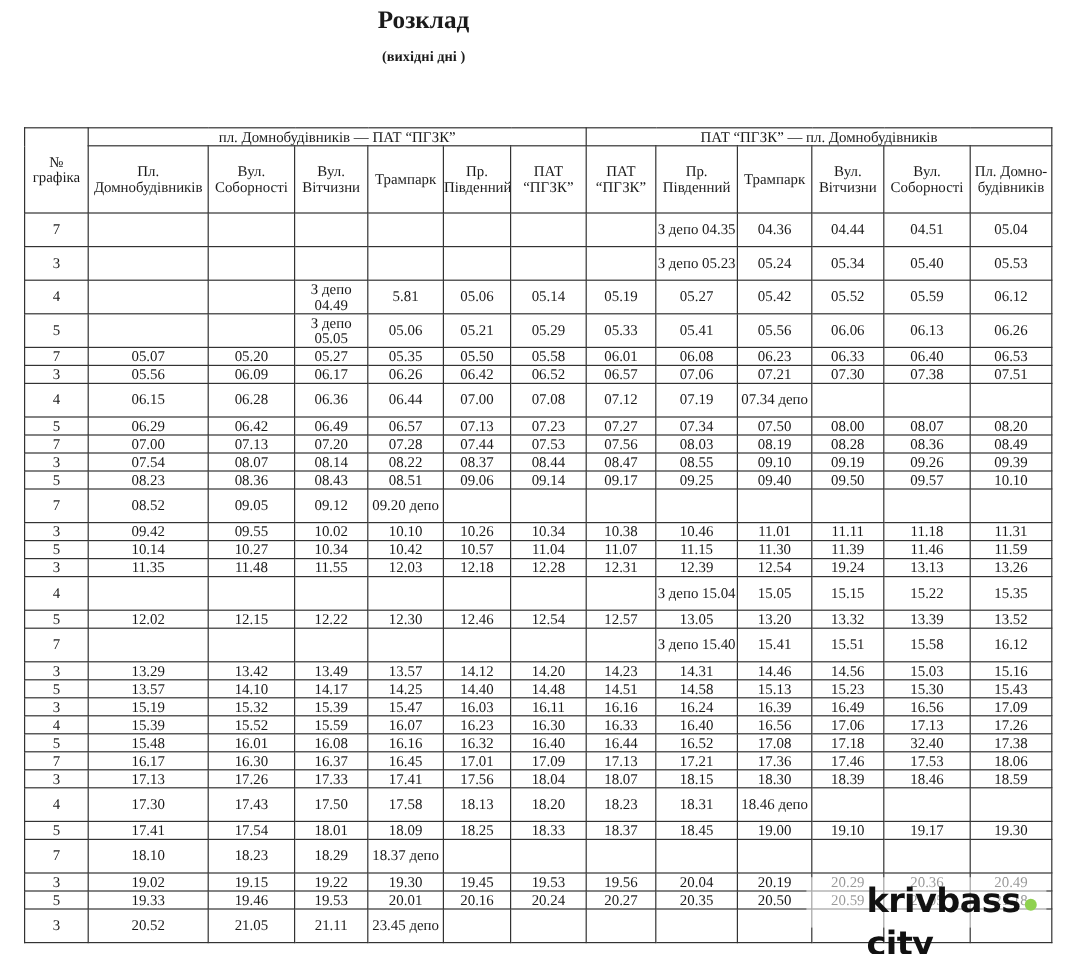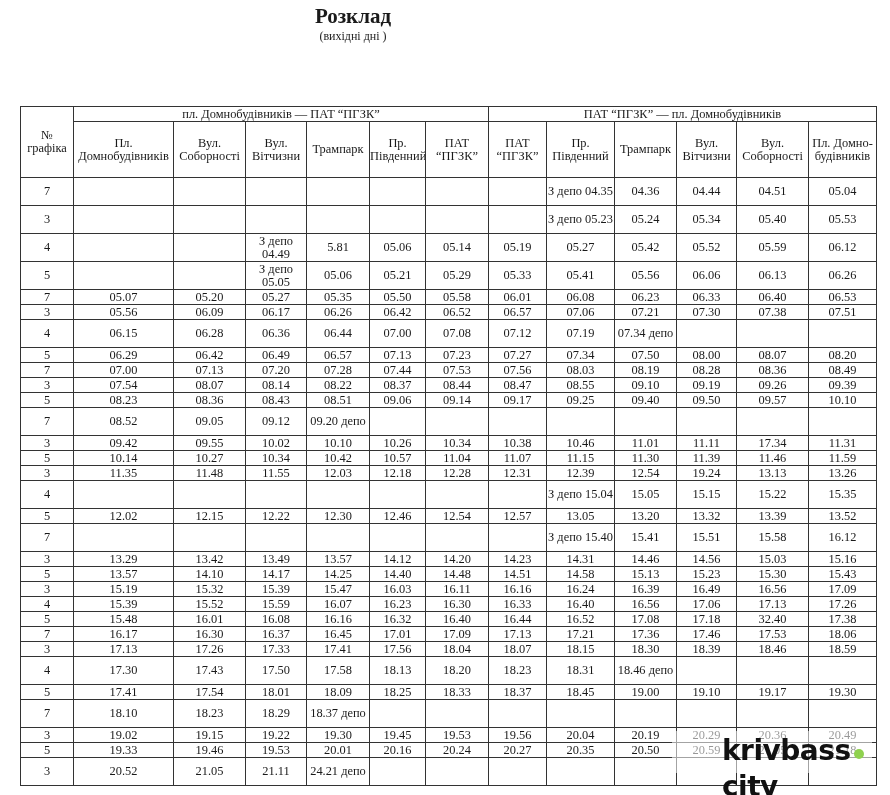--- a/index.html
+++ b/index.html
@@ -1,20 +1,20 @@
 <!DOCTYPE html>
 <html><head>
 <meta charset="utf-8">
 <style>
   html, body { margin: 0; padding: 0; background: #ffffff; }
   body { width: 890px; height: 795px; position: relative; overflow: hidden;
          font-family: "Liberation Serif", "DejaVu Serif", serif; color: #1a1a1a; }
   .title-block { position: absolute; left: 0; top: 4px; width: 706px; text-align: center; }
   .title-line { font-weight: bold; font-size: 21px; line-height: 25px; }
-  .title-sub { font-weight: normal; font-size: 12px; line-height: 14px; margin-top: 0px; }
+  .title-sub { font-weight: bold; font-size: 12px; line-height: 14px; margin-top: 11px; }
   table.sched { position: absolute; left: 20px; top: 106px; width: 856px;
                 border-collapse: collapse; table-layout: fixed; }
   table.sched td, table.sched th { border: 1.3px solid #333; text-align: center; vertical-align: middle;
          font-weight: normal; font-size: 12.4px; line-height: 13px; padding: 0; overflow: hidden; }
   th.group { height: 14px; font-size: 12.4px; }
   th.col { height: 55px; line-height: 13.5px; }
   tr.tall td { height: 27px; }
   tr.short td { height: 14px; }
   .depo-cell { line-height: 13px; }
   .watermark { position: absolute; left: 672px; top: 731px; width: 200px; height: 42px;
@@ -256,21 +256,21 @@
         <td>09.42</td>
         <td>09.55</td>
         <td>10.02</td>
         <td>10.10</td>
         <td>10.26</td>
         <td>10.34</td>
         <td>10.38</td>
         <td>10.46</td>
         <td>11.01</td>
         <td>11.11</td>
-        <td>17.34</td>
+        <td>11.18</td>
         <td>11.31</td>
       </tr>
       <tr class="short">
         <td>5</td>
         <td>10.14</td>
         <td>10.27</td>
         <td>10.34</td>
         <td>10.42</td>
         <td>10.57</td>
         <td>11.04</td>
@@ -519,21 +519,21 @@
         <td>20.50</td>
         <td>20.59</td>
         <td>21.05</td>
         <td>21.18</td>
       </tr>
       <tr class="tall">
         <td>3</td>
         <td>20.52</td>
         <td>21.05</td>
         <td>21.11</td>
-        <td class="depo-cell">24.21 депо</td>
+        <td class="depo-cell">23.45 депо</td>
         <td></td>
         <td></td>
         <td></td>
         <td></td>
         <td></td>
         <td></td>
         <td></td>
         <td></td>
       </tr>
     </tbody>

